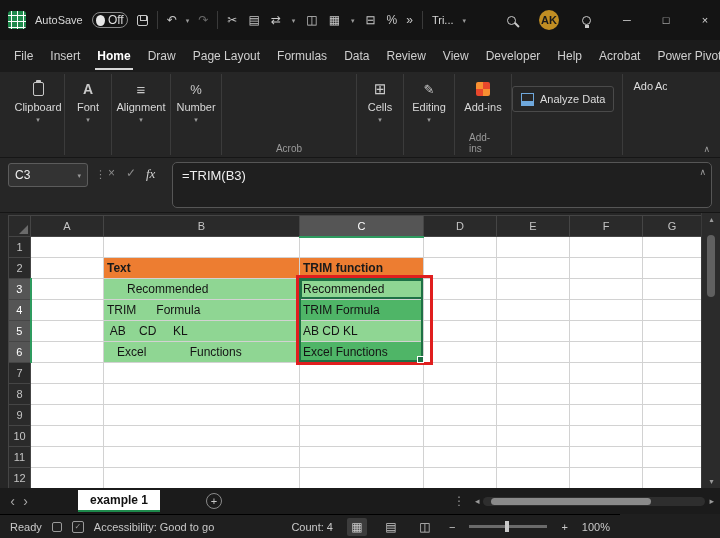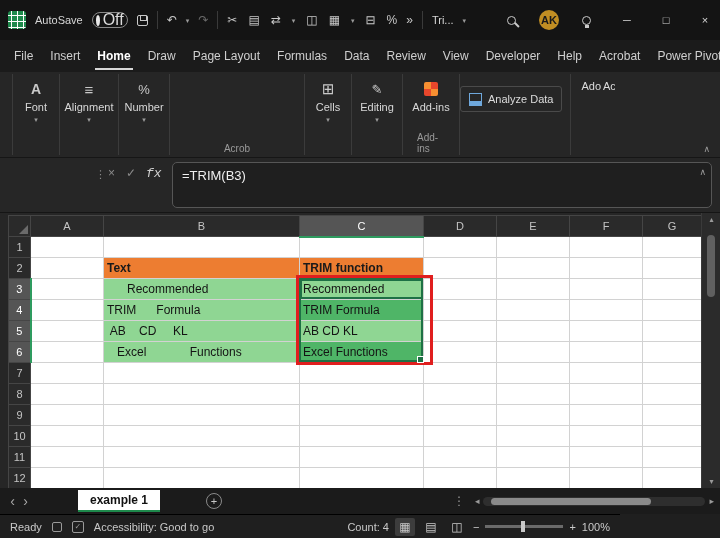--- a/index.html
+++ b/index.html
@@ -5,21 +5,21 @@
   *{box-sizing:border-box;margin:0;padding:0}
   html,body{width:720px;height:538px;overflow:hidden}
   body{position:relative;background:#1f1f1f;font-family:"Liberation Sans",sans-serif;color:#d6d6d6;-webkit-font-smoothing:antialiased}
   .abs{position:absolute}
 
   
   .titlebar{top:0;left:0;width:720px;height:40px;background:#141414;display:flex;align-items:center;padding-left:8px;gap:9px;font-size:11px}
   .xl-logo{width:18px;height:18px;background:#1E8A4C;border-radius:3px;background-image:linear-gradient(#fff 1px,transparent 1px),linear-gradient(90deg,#fff 1px,transparent 1px);background-size:6px 6px;background-position:3px 4px;flex:0 0 auto}
   .toggle{width:36px;height:16px;border:1px solid #8a8a8a;border-radius:9px;display:flex;align-items:center;padding:1px 3px;gap:3px}
   .knob{width:11px;height:11px;border-radius:50%;background:#e8e8e8}
-  .toggle-label{font-size:16px;color:#dcdcdc}
+  .toggle-label{font-size:12px;color:#dcdcdc}
   .tsep{width:1px;height:18px;background:#3a3a3a}
   .qico{font-size:12px;color:#c9c9c9;line-height:1}
   .caret{font-size:7px;color:#9a9a9a;line-height:1}
   .dim{color:#6a6a6a}
   .i-save{width:11px;height:11px;border:1.5px solid #c9c9c9;border-radius:2px;position:relative}
   .i-save::before{content:"";position:absolute;top:0;left:2px;width:5px;height:4px;border:1px solid #c9c9c9;border-top:none}
   .i-search{width:9px;height:9px;border:1.5px solid #c9c9c9;border-radius:50%;position:relative}
   .i-search::after{content:"";position:absolute;width:6px;height:1.5px;background:#c9c9c9;transform:rotate(45deg);right:-5px;bottom:-2px}
   .i-bulb{width:9px;height:9px;border:1.5px solid #c9c9c9;border-radius:50%;position:relative}
   .i-bulb::after{content:"";position:absolute;left:1.5px;bottom:-4px;width:4px;height:3px;background:#c9c9c9}
@@ -53,21 +53,21 @@
   .i-acrobat{width:15px;height:15px;background:#c9c9c9;border-radius:2px}
   .grp-bottom-label{position:absolute;bottom:3px;font-size:10px;color:#9a9a9a}
   .ribbon-collapse{position:absolute;right:10px;bottom:3px;font-size:9px;color:#9a9a9a}
 
   
   .formulabar{top:158px;left:0;width:720px;height:55px;background:#262626;border-bottom:1px solid:#151515}
   .namebox{position:absolute;left:8px;top:5px;width:80px;height:24px;background:#333;border:1px solid #5c5c5c;border-radius:3px;display:flex;align-items:center;padding:0 6px;font-size:12px;color:#efefef}
   .namebox .caret{margin-left:auto}
   .fb-dots{position:absolute;left:95px;top:10px;color:#8a8a8a;font-size:11px}
   .fb-btn{position:absolute;top:8px;font-size:12px;color:#8a8a8a}
-  .fb-fx{font-style:italic;color:#d0d0d0;font-family:Liberation Mono, monospace;font-size:13px}
+  .fb-fx{font-style:italic;color:#d0d0d0;font-family:Liberation Serif, serif;font-size:13px}
   .formula-input{position:absolute;left:172px;top:4px;width:540px;height:46px;background:#1f1f1f;border:1px solid #565656;border-radius:5px;padding:5px 22px 5px 9px;font-size:13px;color:#efefef;white-space:pre}
   .fb-collapse{position:absolute;right:14px;top:9px;font-size:9px;color:#9a9a9a}
 
   
   .gridarea{top:213px;left:0;width:720px;height:275px;background:#262626;overflow:hidden}
   table.sheet{border-collapse:collapse;table-layout:fixed;margin:2px 0 0 8px;background:#fff}
   .sheet tr{height:21px}
   .sheet th,.sheet td{height:20px;padding:0;overflow:hidden;vertical-align:middle}
   .sheet .h{background:#2a2a2a;border:1px solid #454545;color:#c4c4c4;font-size:11px;font-weight:400;text-align:center}
   .sheet .h.selh{background:#555;color:#fff}
@@ -95,21 +95,21 @@
   .sheet-dots{margin-left:auto;color:#9a9a9a;font-size:12px}
   .hscroll{display:flex;align-items:center;gap:4px;margin-left:10px}
   .htrack{width:222px;height:9px;background:#2e2e2e;border-radius:5px;position:relative}
   .hthumb{position:absolute;left:8px;top:1px;width:160px;height:7px;background:#8a8a8a;border-radius:4px}
   .harrow{color:#9a9a9a;font-size:9px}
 
   
   .statusbar{top:514px;left:0;width:620px;height:24px;background:#1f1f1f;border-top:1px solid #000;display:flex;align-items:center;padding:0 10px;font-size:11px;color:#c9c9c9;gap:10px}
   .i-macro{width:10px;height:10px;border:1px solid #9a9a9a;border-radius:2px}
   .i-access{width:12px;height:12px;border:1px solid #9a9a9a;border-radius:2px;font-size:8px;line-height:10px;text-align:center;color:#9a9a9a}
-  .sb-right{margin-left:auto;display:flex;align-items:center;gap:6px}
+  .sb-right{margin-left:auto;display:flex;align-items:center;gap:14px}
   .viewico{font-size:12px;color:#c9c9c9;width:20px;height:18px;display:flex;align-items:center;justify-content:center}
   .viewico.on{background:#3c3c3c;border-radius:2px}
   .ztrack{width:78px;height:3px;background:#6a6a6a;position:relative}
   .zthumb{position:absolute;left:36px;top:-4px;width:4px;height:11px;background:#c9c9c9}
 </style>
 </head>
 <body>
 
 <div class="abs titlebar">
   <div class="xl-logo"></div>
@@ -160,20 +160,27 @@
       <span class="tab">View</span>
       <span class="tab">Developer</span>
       <span class="tab">Help</span>
       <span class="tab">Acrobat</span>
       <span class="tab">Power Pivot</span>
     </span>
 
 </div>
 
 <div class="abs ribbon">
+  <div class="vgrp" style="width:52px">
+    <span class="gicon">
+        <span class="i-clip"></span>
+      </span>
+    <span class="glabel">Clipboard</span>
+    <span class="caret">▾</span>
+  </div>
   <div class="vsep"></div>
   <div class="vgrp" style="width:46px">
     <span class="gicon" style="font-size:14px;font-weight:700">A</span>
     <span class="glabel">Font</span>
     <span class="caret">▾</span>
   </div>
   <div class="vsep"></div>
   <div class="vgrp" style="width:58px">
     <span class="gicon" style="font-size:15px">≡</span>
     <span class="glabel">Alignment</span>
@@ -219,20 +226,24 @@
   <div class="vsep" style="margin-left:8px"></div>
   <div class="acrobat-grp" style="padding-left:8px;width:44px">
     <span class="i-acrobat"></span>
     <span>Ado</span>
     <span>Acrob</span>
   </div>
   <span class="ribbon-collapse">∧</span>
 </div>
 
 <div class="abs formulabar" style="border-bottom:1px solid #151515">
+  <div class="namebox">
+    <span>C3</span>
+    <span class="caret">▾</span>
+  </div>
   <span class="fb-dots">⋮</span>
   <span class="fb-btn" style="left:108px">×</span>
   <span class="fb-btn" style="left:126px">✓</span>
   <span class="fb-btn fb-fx" style="left:146px">fx</span>
   <div class="formula-input">=TRIM(B3)</div>
   <span class="fb-collapse">∧</span>
 </div>
 
 <div class="abs gridarea">
   <div id="grid-table-host">

